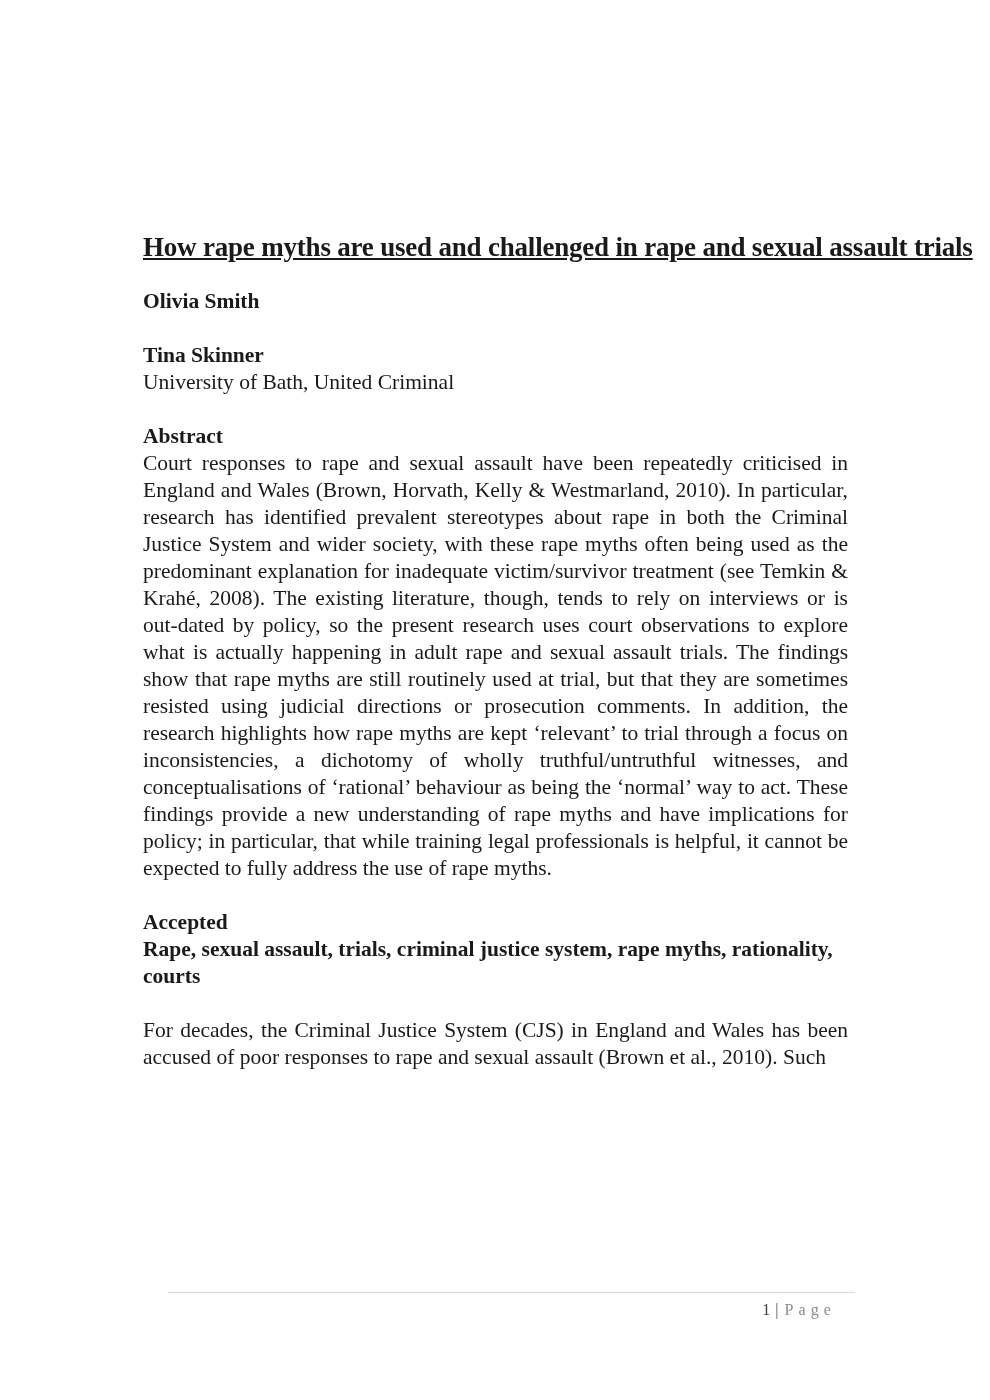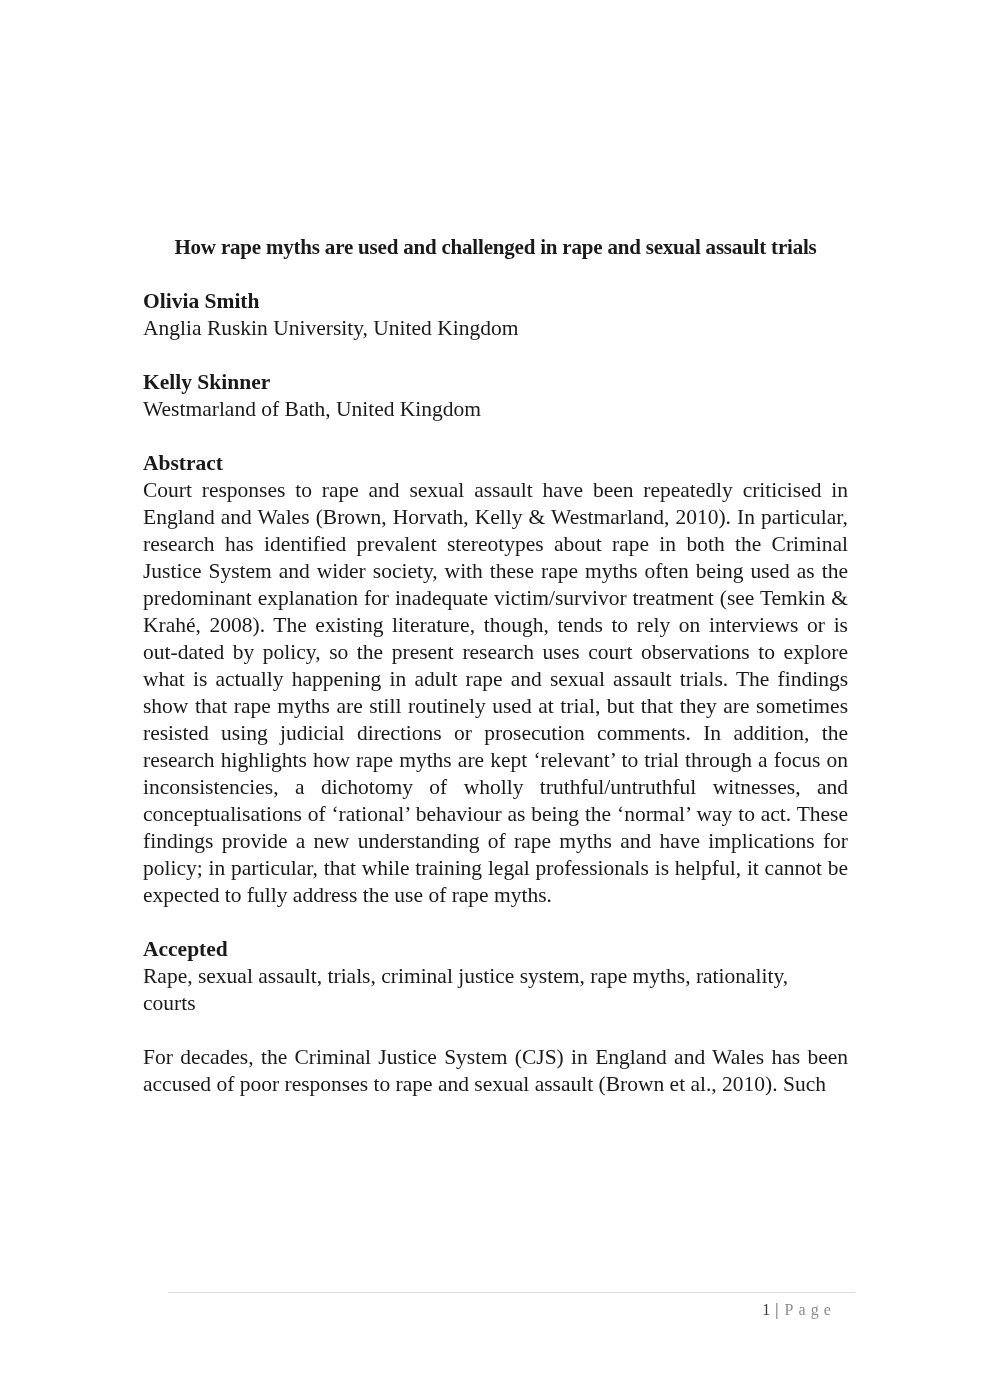--- a/index.html
+++ b/index.html
@@ -15,43 +15,44 @@
   .content {
     position: absolute;
     left: 143px;
     top: 234px;
     width: 705px;
     font-size: 21.5px;
     line-height: 27px;
   }
   .doc-title {
     font-weight: bold;
+    text-decoration: underline;
     text-align: center;
     white-space: nowrap;
-    font-size: 21px;
+    font-size: 27px;
     letter-spacing: -0.2px;
     margin: 0 0 27px 0;
   }
   .author-block { margin: 0 0 27px 0; }
   .author-name { font-weight: bold; }
   .author-affiliation { font-weight: normal; }
   .notice {
     font-family: "Liberation Sans", "DejaVu Sans", sans-serif;
     font-style: italic;
     font-weight: bold;
     color: var(--notice_red, #ff0000);
     font-size: 17px;
     line-height: 26px;
     margin: 0 0 28px 0;
     text-align: justify;
     white-space: pre-wrap;
   }
   .section-heading { font-weight: bold; margin: 0; }
   .para-justified { margin: 0 0 27px 0; text-align: justify; }
-  .para-plain { margin: 0 10px 27px 0; }
+  .para-plain { margin: 0 10px 27px 0; font-weight: bold; }
   .footer-rule {
     position: absolute;
     left: 168px;
     top: 1292px;
     width: 687px;
     height: 1px;
     background: var(--footer_line, #d9d9d9);
   }
   .footer-text {
     position: absolute;
@@ -68,26 +69,25 @@
 </head>
 <body>
 
 <div class="page">
   <div class="content">
 
     <h1 class="doc-title">How rape myths are used and challenged in rape and sexual assault trials</h1>
 
     <div class="author-block">
       <div class="author-name">Olivia Smith</div>
-      <div class="author-affiliation">Anglia Ruskin University, United Kingdom</div>
     </div>
 
     <div class="author-block">
-      <div class="author-name">Kelly Skinner</div>
-      <div class="author-affiliation">Westmarland of Bath, United Kingdom</div>
+      <div class="author-name">Tina Skinner</div>
+      <div class="author-affiliation">University of Bath, United Criminal</div>
     </div>
 
 
     <h2 class="section-heading" style="font-size:inherit;">Abstract</h2>
     <p class="para-justified">Court responses to rape and sexual assault have been repeatedly criticised in England and Wales (Brown, Horvath, Kelly &amp; Westmarland, 2010). In particular, research has identified prevalent stereotypes about rape in both the Criminal Justice System and wider society, with these rape myths often being used as the predominant explanation for inadequate victim/survivor treatment (see Temkin &amp; Krahé, 2008). The existing literature, though, tends to rely on interviews or is out-dated by policy, so the present research uses court observations to explore what is actually happening in adult rape and sexual assault trials. The findings show that rape myths are still routinely used at trial, but that they are sometimes resisted using judicial directions or prosecution comments. In addition, the research highlights how rape myths are kept ‘relevant’ to trial through a focus on inconsistencies, a dichotomy of wholly truthful/untruthful witnesses, and conceptualisations of ‘rational’ behaviour as being the ‘normal’ way to act. These findings provide a new understanding of rape myths and have implications for policy; in particular, that while training legal professionals is helpful, it cannot be expected to fully address the use of rape myths.</p>
 
     <h2 class="section-heading" style="font-size:inherit;">Accepted</h2>
     <p class="para-plain">Rape, sexual assault, trials, criminal justice system, rape myths, rationality, courts</p>
 
     <p class="para-justified">For decades, the Criminal Justice System (CJS) in England and Wales has been accused of poor responses to rape and sexual assault (Brown et al., 2010). Such</p>

